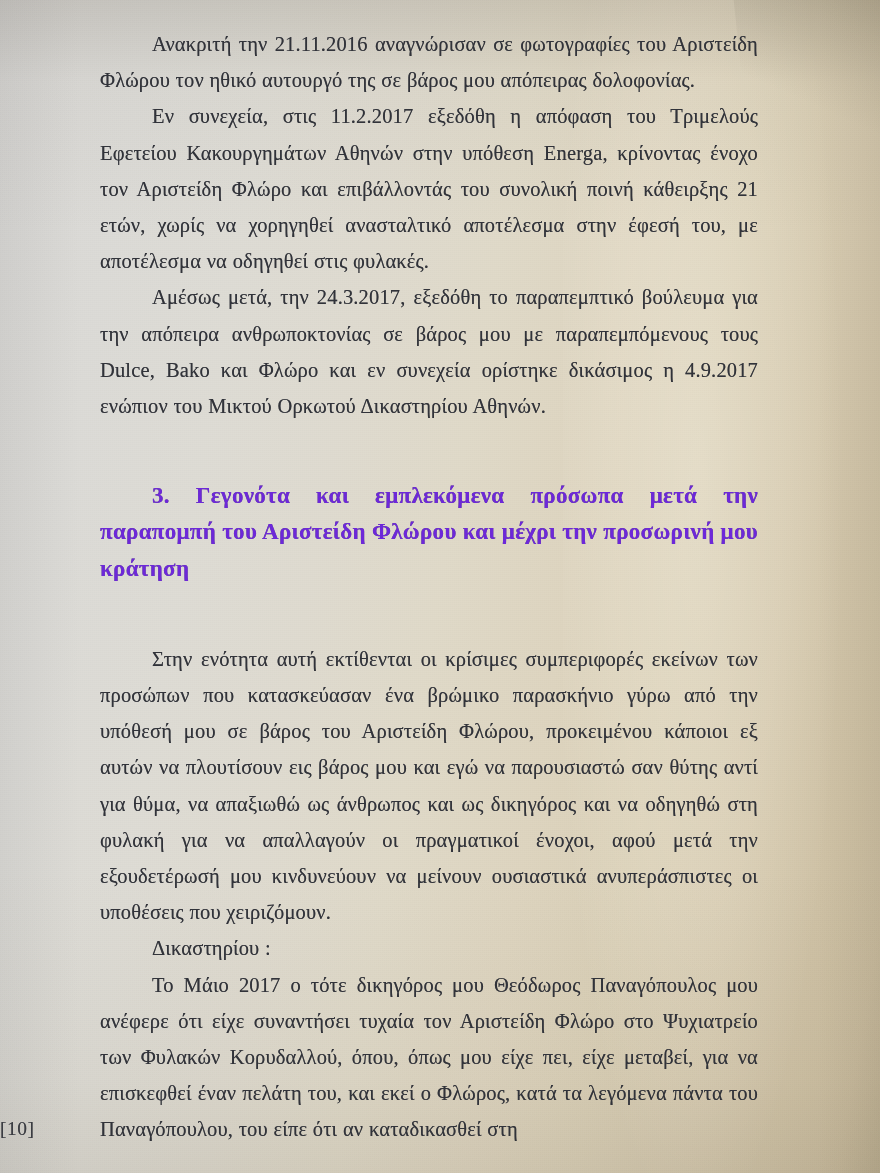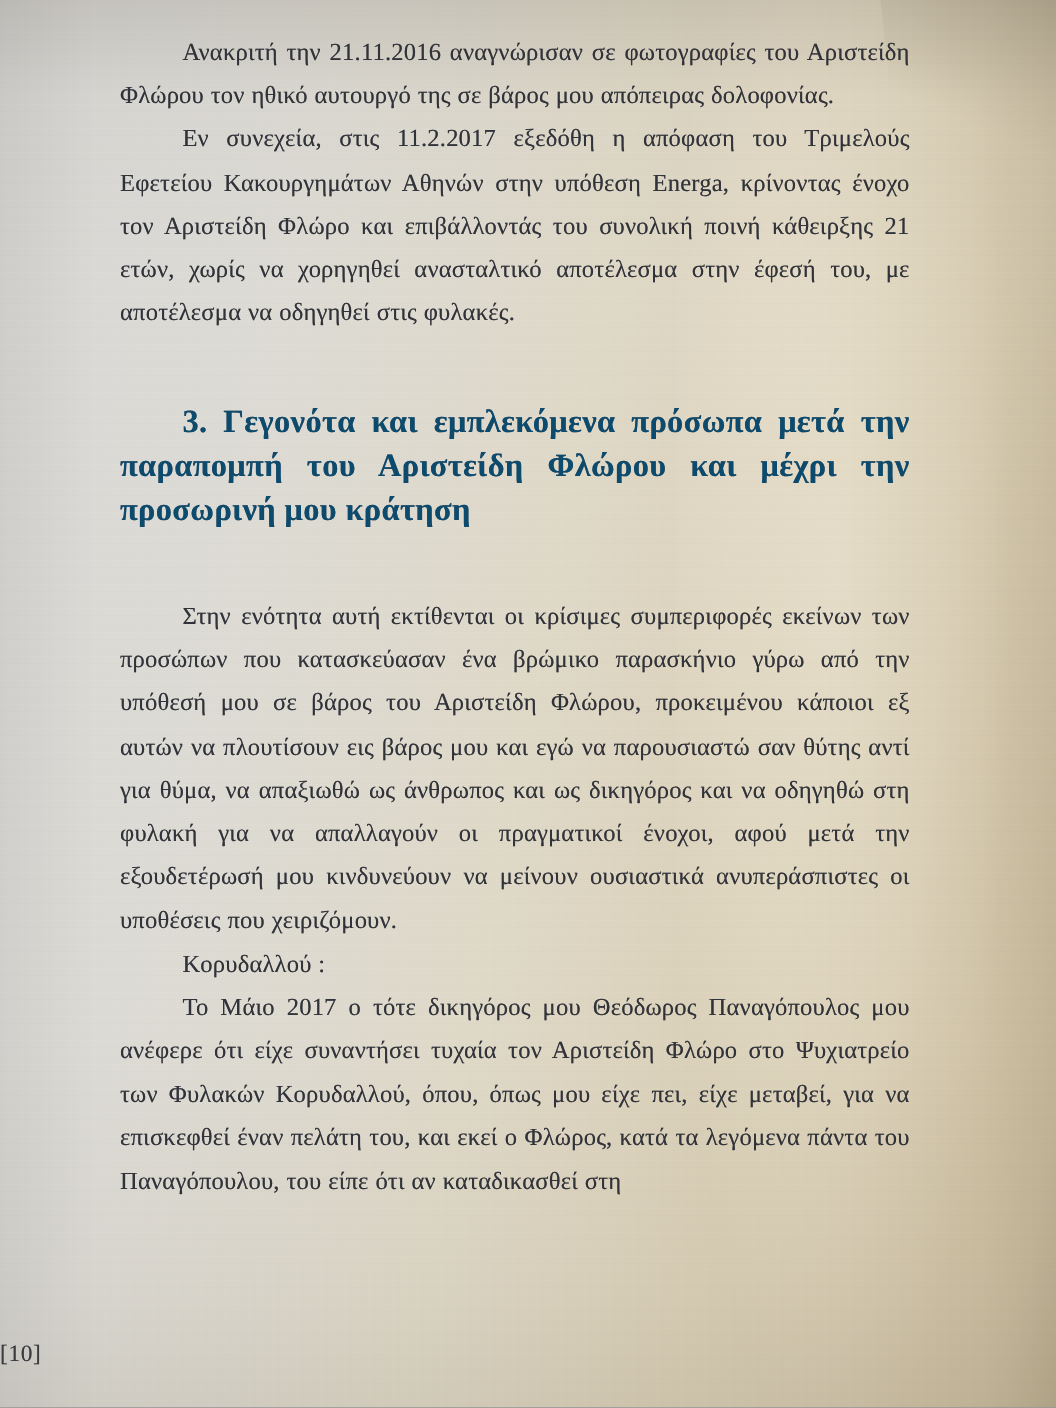--- a/index.html
+++ b/index.html
@@ -126,26 +126,26 @@
     color: #31333a;
     
     text-shadow: 0 0 0.45px rgba(40,42,50,0.55);
   }
   .para.last-line-left { text-align-last: left; }
 
   .heading {
     margin: 0;
     text-align: justify;
     text-align-last: left;
-    font-size: 27px;
+    font-size: 23px;
     line-height: 36.2px;
     font-weight: bold;
     letter-spacing: 0.3px;
     text-indent: 52px;
-    color: #0c4a6e;
+    color: #6d28d9;
     text-shadow: 0 0 0.5px rgba(30,32,40,0.6);
   }
   .spacer-lg { height: 54px; }
 
   #top-offset { height: 26px; }
 
   #page-number {
     position: absolute;
     left: 0;
     right: 0;
@@ -170,30 +170,31 @@
   <div id="paper-grain"></div>
 
   <div id="text-block">
 
     <div id="top-offset"></div>
 
     <p class="para last-line-left">Ανακριτή την 21.11.2016 αναγνώρισαν σε φωτογραφίες του Αριστείδη Φλώρου τον ηθικό αυτουργό της σε βάρος μου απόπειρας δολοφονίας.</p>
 
     <p class="para">Εν συνεχεία, στις 11.2.2017 εξεδόθη η απόφαση του Τριμελούς Εφετείου Κακουργημάτων Αθηνών στην υπόθεση Energa, κρίνοντας ένοχο τον Αριστείδη Φλώρο και επιβάλλοντάς του συνολική ποινή κάθειρξης 21 ετών, χωρίς να χορηγηθεί ανασταλτικό αποτέλεσμα στην έφεσή του, με αποτέλεσμα να οδηγηθεί στις φυλακές.</p>
 
+    <p class="para last-line-left">Αμέσως μετά, την 24.3.2017, εξεδόθη το παραπεμπτικό βούλευμα για την απόπειρα ανθρωποκτονίας σε βάρος μου με παραπεμπόμενους τους Dulce, Bako και Φλώρο και εν συνεχεία ορίστηκε δικάσιμος η 4.9.2017 ενώπιον του  Μικτού Ορκωτού Δικαστηρίου Αθηνών.</p>
 
     <div class="spacer-lg"></div>
 
     <p class="heading">3. Γεγονότα και εμπλεκόμενα πρόσωπα μετά την παραπομπή του Αριστείδη Φλώρου και μέχρι την προσωρινή μου κράτηση</p>
 
     <div class="spacer-lg"></div>
 
     <p class="para last-line-left">Στην ενότητα αυτή εκτίθενται οι κρίσιμες συμπεριφορές εκείνων των προσώπων που κατασκεύασαν ένα βρώμικο παρασκήνιο γύρω από την  υπόθεσή μου σε βάρος του Αριστείδη Φλώρου, προκειμένου κάποιοι εξ αυτών να πλουτίσουν εις βάρος μου και εγώ να παρουσιαστώ σαν θύτης αντί για θύμα, να απαξιωθώ ως άνθρωπος και ως δικηγόρος και να οδηγηθώ στη φυλακή για να απαλλαγούν οι πραγματικοί ένοχοι, αφού μετά την εξουδετέρωσή μου κινδυνεύουν να μείνουν ουσιαστικά ανυπεράσπιστες οι υποθέσεις που χειριζόμουν.</p>
 
-    <p class="para last-line-left">Κορυδαλλού :</p>
+    <p class="para last-line-left">Δικαστηρίου :</p>
 
     <p class="para last-line-left">Το Μάιο 2017 ο τότε δικηγόρος μου Θεόδωρος Παναγόπουλος μου ανέφερε ότι είχε συναντήσει τυχαία τον Αριστείδη Φλώρο στο Ψυχιατρείο των Φυλακών Κορυδαλλού, όπου, όπως μου είχε πει, είχε μεταβεί, για να επισκεφθεί έναν πελάτη του, και εκεί ο Φλώρος, κατά τα λεγόμενα πάντα του Παναγόπουλου, του είπε ότι αν καταδικασθεί στη</p>
 
   </div>
 
   <div id="page-number">[10]</div>
 
 </div>
 
 </body></html>

